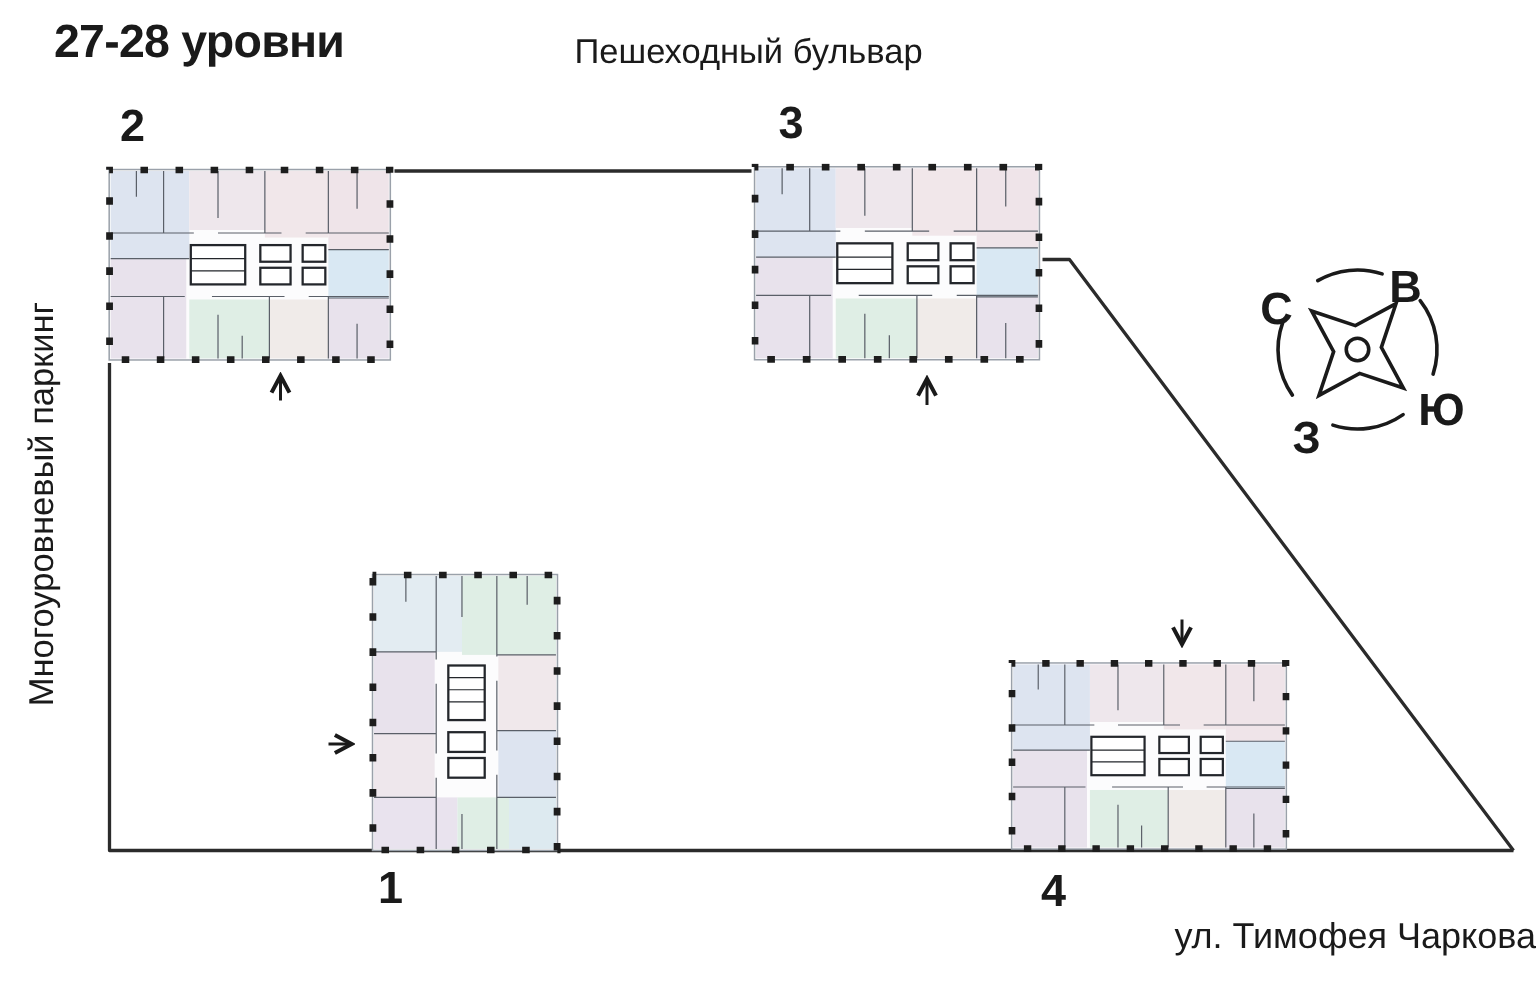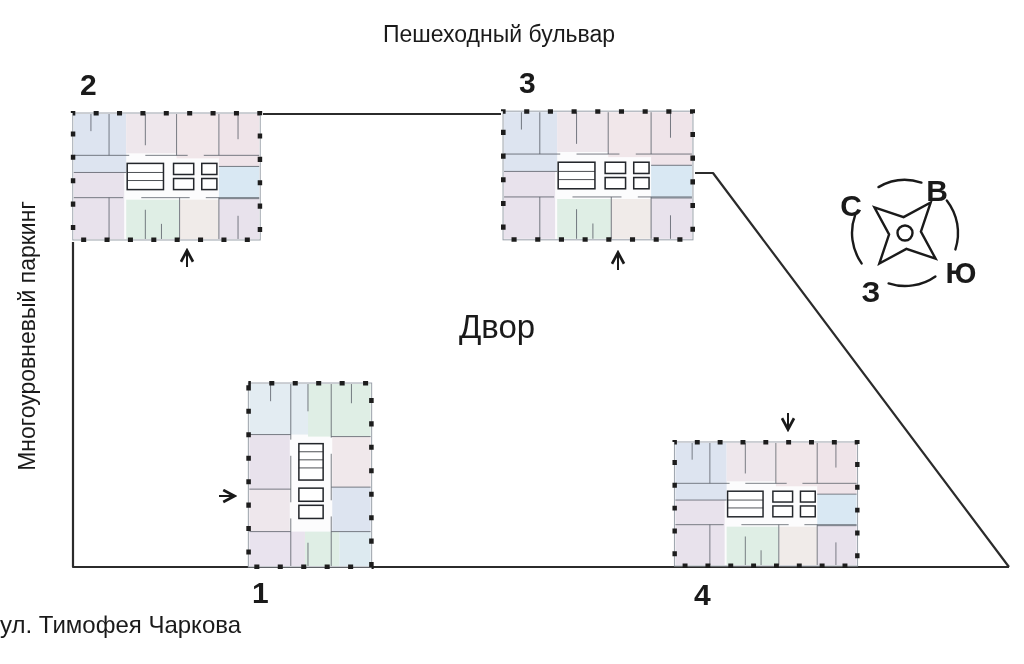--- a/index.html
+++ b/index.html
@@ -8,21 +8,21 @@
     font-family:"Liberation Sans",sans-serif;color:#1a1a1a;overflow:hidden;
   }
   .abs{position:absolute;}
   .page-title{left:36px;top:10px;font-size:31px;font-weight:700;letter-spacing:-.5px;white-space:nowrap;}
   .blvd-label{left:383px;top:21px;font-size:23px;white-space:nowrap;}
   .parking-label{
     left:-140px;top:320px;width:340px;height:32px;text-align:center;
     font-size:23px;transform:rotate(-90deg);white-space:nowrap;
   }
   .dvor-label{left:459px;top:308px;font-size:33px;white-space:nowrap;}
-  .street-label{left:0;top:611px;width:1024px;text-align:left;font-size:24px;white-space:nowrap;}
+  .street-label{left:0;top:611px;width:1024px;text-align:right;font-size:24px;white-space:nowrap;}
   .bnum{font-size:30px;font-weight:700;line-height:1;}
   .bnum-2{left:80px;top:70px;}
   .bnum-3{left:519px;top:68px;}
   .bnum-1{left:252px;top:578px;}
   .bnum-4{left:694px;top:580px;}
   .plan{position:absolute;cursor:pointer;}
   .plan svg{display:block;width:100%;height:100%;}
   .overlay{position:absolute;left:0;top:0;pointer-events:none;}
 </style>
 </head>
@@ -139,18 +139,18 @@
     <svg viewBox="0 0 126 186">
         <use href="#plan-v"></use>
       </svg>
   </div>
 
   <div class="abs bnum bnum-2">2</div>
   <div class="abs bnum bnum-3">3</div>
   <div class="abs bnum bnum-1">1</div>
   <div class="abs bnum bnum-4">4</div>
 
+  <div class="abs page-title">27-28 уровни</div>
   <div class="abs blvd-label">Пешеходный бульвар</div>
   <div class="abs parking-label">Многоуровневый паркинг</div>
-  <div class="abs dvor-label">Двор</div>
   <div class="abs street-label">ул. Тимофея Чаркова</div>
 
 </div>
 
 </body></html>

